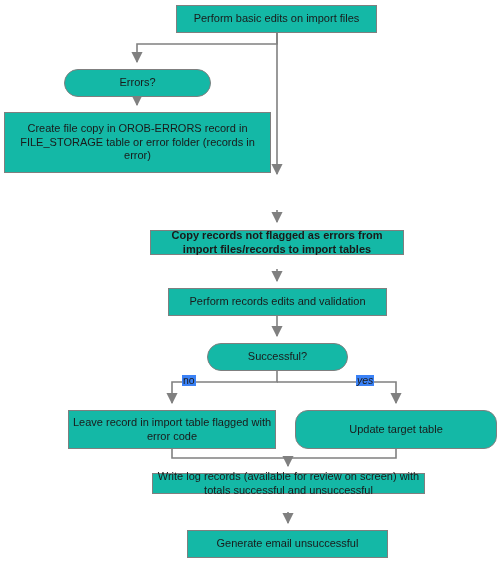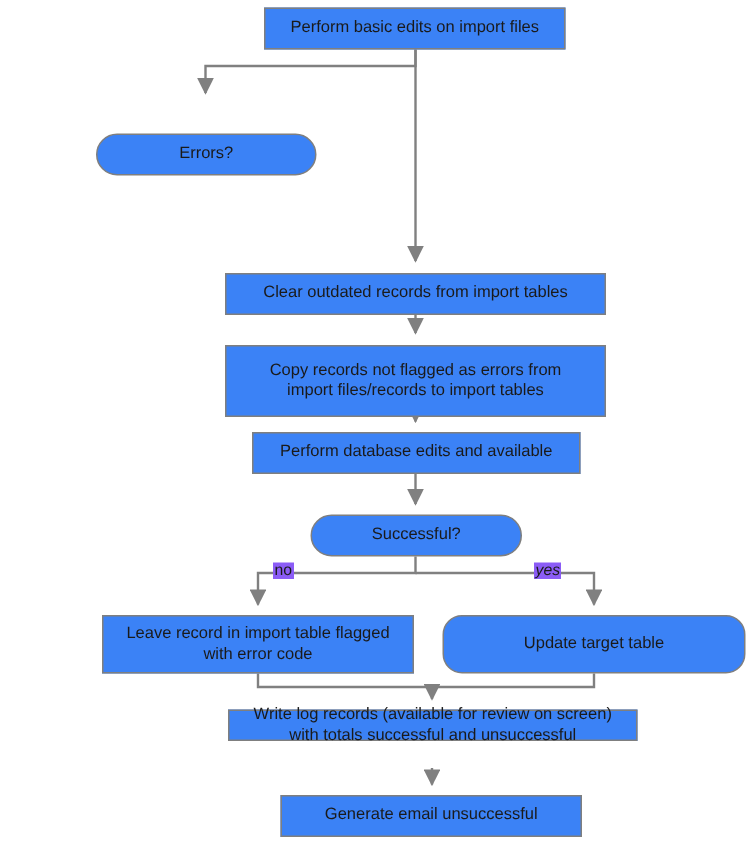--- a/index.html
+++ b/index.html
@@ -20,41 +20,41 @@
   #edges {
     position: absolute;
     left: 0;
     top: 0;
     width: 502px;
     height: 564px;
   }
   .node {
     position: absolute;
     box-sizing: border-box;
-    background: #3b82f6;
+    background: #14b8a6;
     border: 1px solid #7f7f7f;
     color: #1a1a1a;
     font-size: 11px;
     line-height: 13.5px;
     display: flex;
     align-items: center;
     justify-content: center;
     text-align: center;
-    padding: 0 14px;
+    padding: 0 3px;
     white-space: pre-line;
     z-index: 2;
   }
   .node.terminator {
     border-radius: 14px;
   }
   .edge-label {
     position: absolute;
     font-size: 10.5px;
     color: #1a1a1a;
-    background: #8b5cf6;
+    background: #3b82f6;
     padding: 0 1px;
     z-index: 3;
     line-height: 11px;
   }
 </style>
 </head>
 <body>
 
 <div id="canvas">
 
@@ -85,28 +85,28 @@
       <path d="M 172 449 L 172 458 L 288 458 L 288 466" marker-end="url(#arrow)"></path>
 
       <path d="M 396 449 L 396 458 L 288 458"></path>
 
       <path d="M 288 512 L 288 523" marker-end="url(#arrow)"></path>
     </g>
   </svg>
 
   <div class="node" style="left:176px; top:5px; width:201px; height:28px;">Perform basic edits on import files</div>
 
-  <div class="node terminator" style="left:64px; top:69px; width:147px; height:28px;margin-top:20px;">Errors?</div>
+  <div class="node terminator" style="left:64px; top:69px; width:147px; height:28px;">Errors?</div>
+
+  <div class="node" style="left:4px; top:112px; width:267px; height:61px;">Create file copy in OROB-ERRORS record in FILE_STORAGE table or error folder (records in error)</div>
 
 
-  <div class="node" style="left:150px; top:182px; width:254px; height:28px;">Clear outdated records from import tables</div>
+  <div class="node" style="left:150px; top:230px; width:254px; height:25px;font-weight:bold;">Copy records not flagged as errors from import files/records to import tables</div>
 
-  <div class="node" style="left:150px; top:230px; width:254px; height:48px;">Copy records not flagged as errors from import files/records to import tables</div>
-
-  <div class="node" style="left:168px; top:288px; width:219px; height:28px;">Perform database edits and available</div>
+  <div class="node" style="left:168px; top:288px; width:219px; height:28px;">Perform records edits and validation</div>
 
   <div class="node" style="left:68px; top:410px; width:208px; height:39px;">Leave record in import table flagged with error code</div>
 
   <div class="node terminator" style="left:207px; top:343px; width:141px; height:28px;">Successful?</div>
 
   <div class="node" style="left:295px; top:410px; width:202px; height:39px;border-radius:13px;">Update target table</div>
 
   <div class="node" style="left:152px; top:473px; width:273px; height:21px;">Write log records (available for review on screen) with totals successful and unsuccessful</div>
 
   <div class="node" style="left:187px; top:530px; width:201px; height:28px;">Generate email unsuccessful</div>

